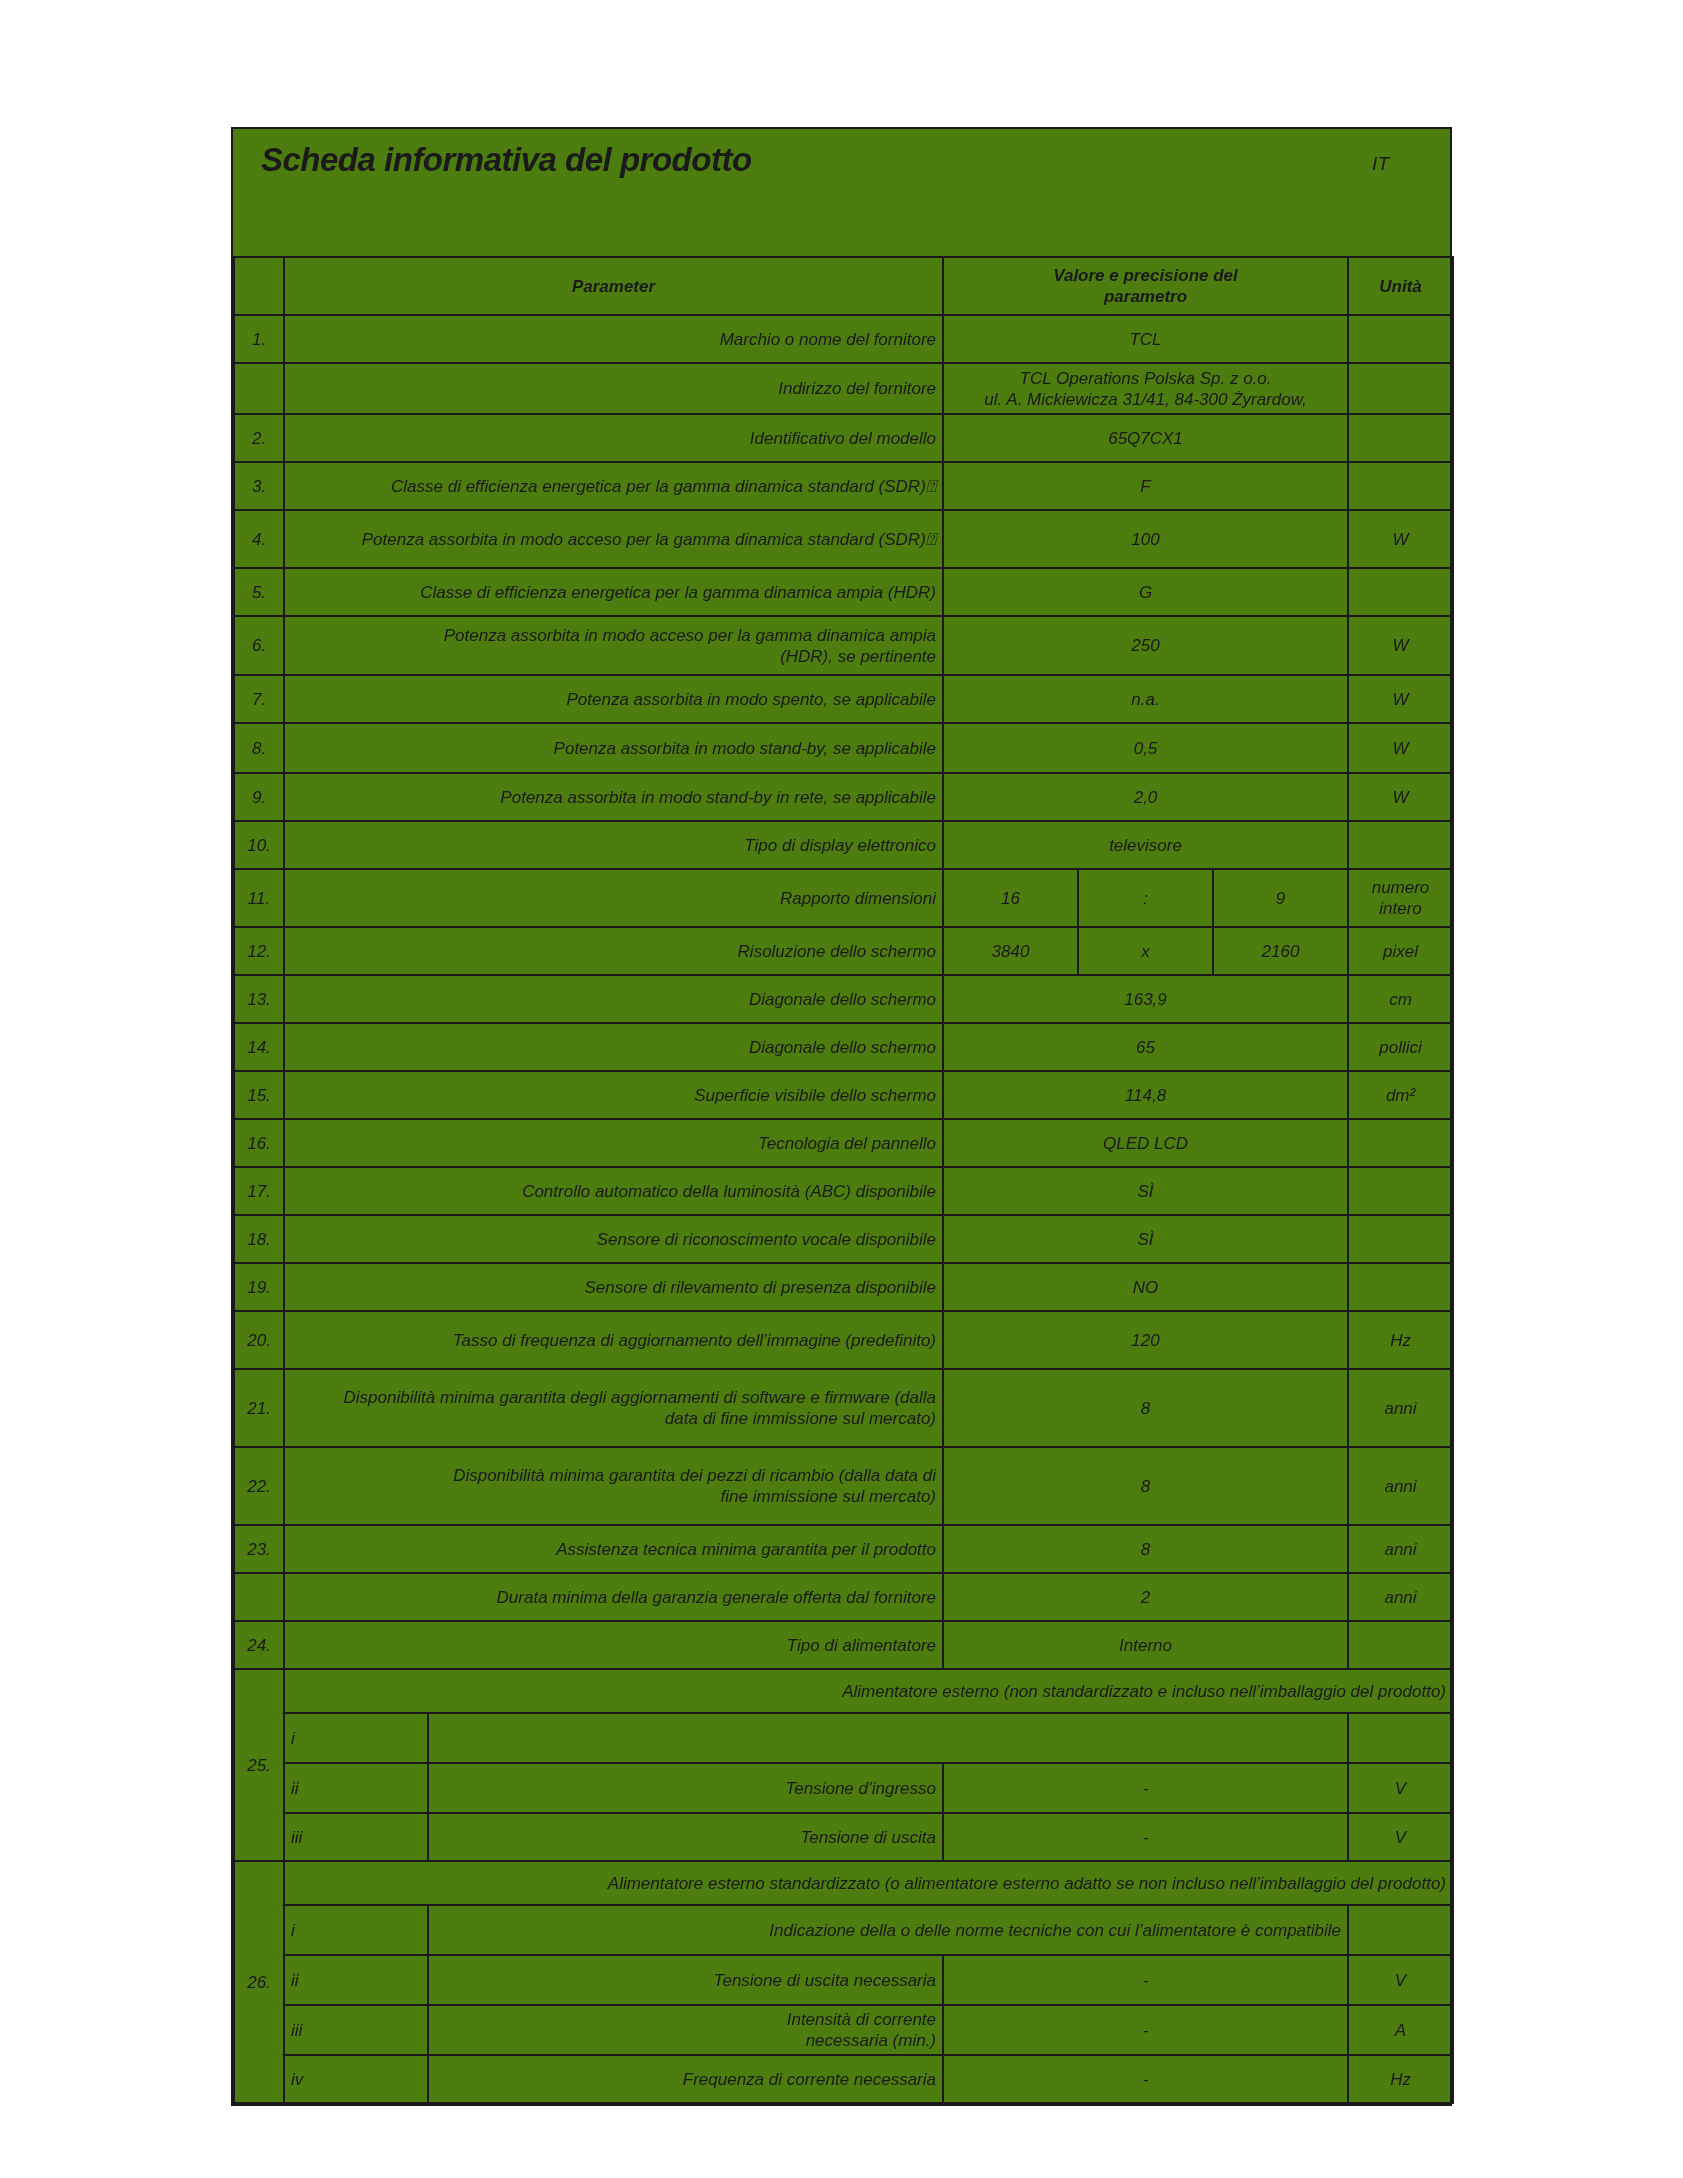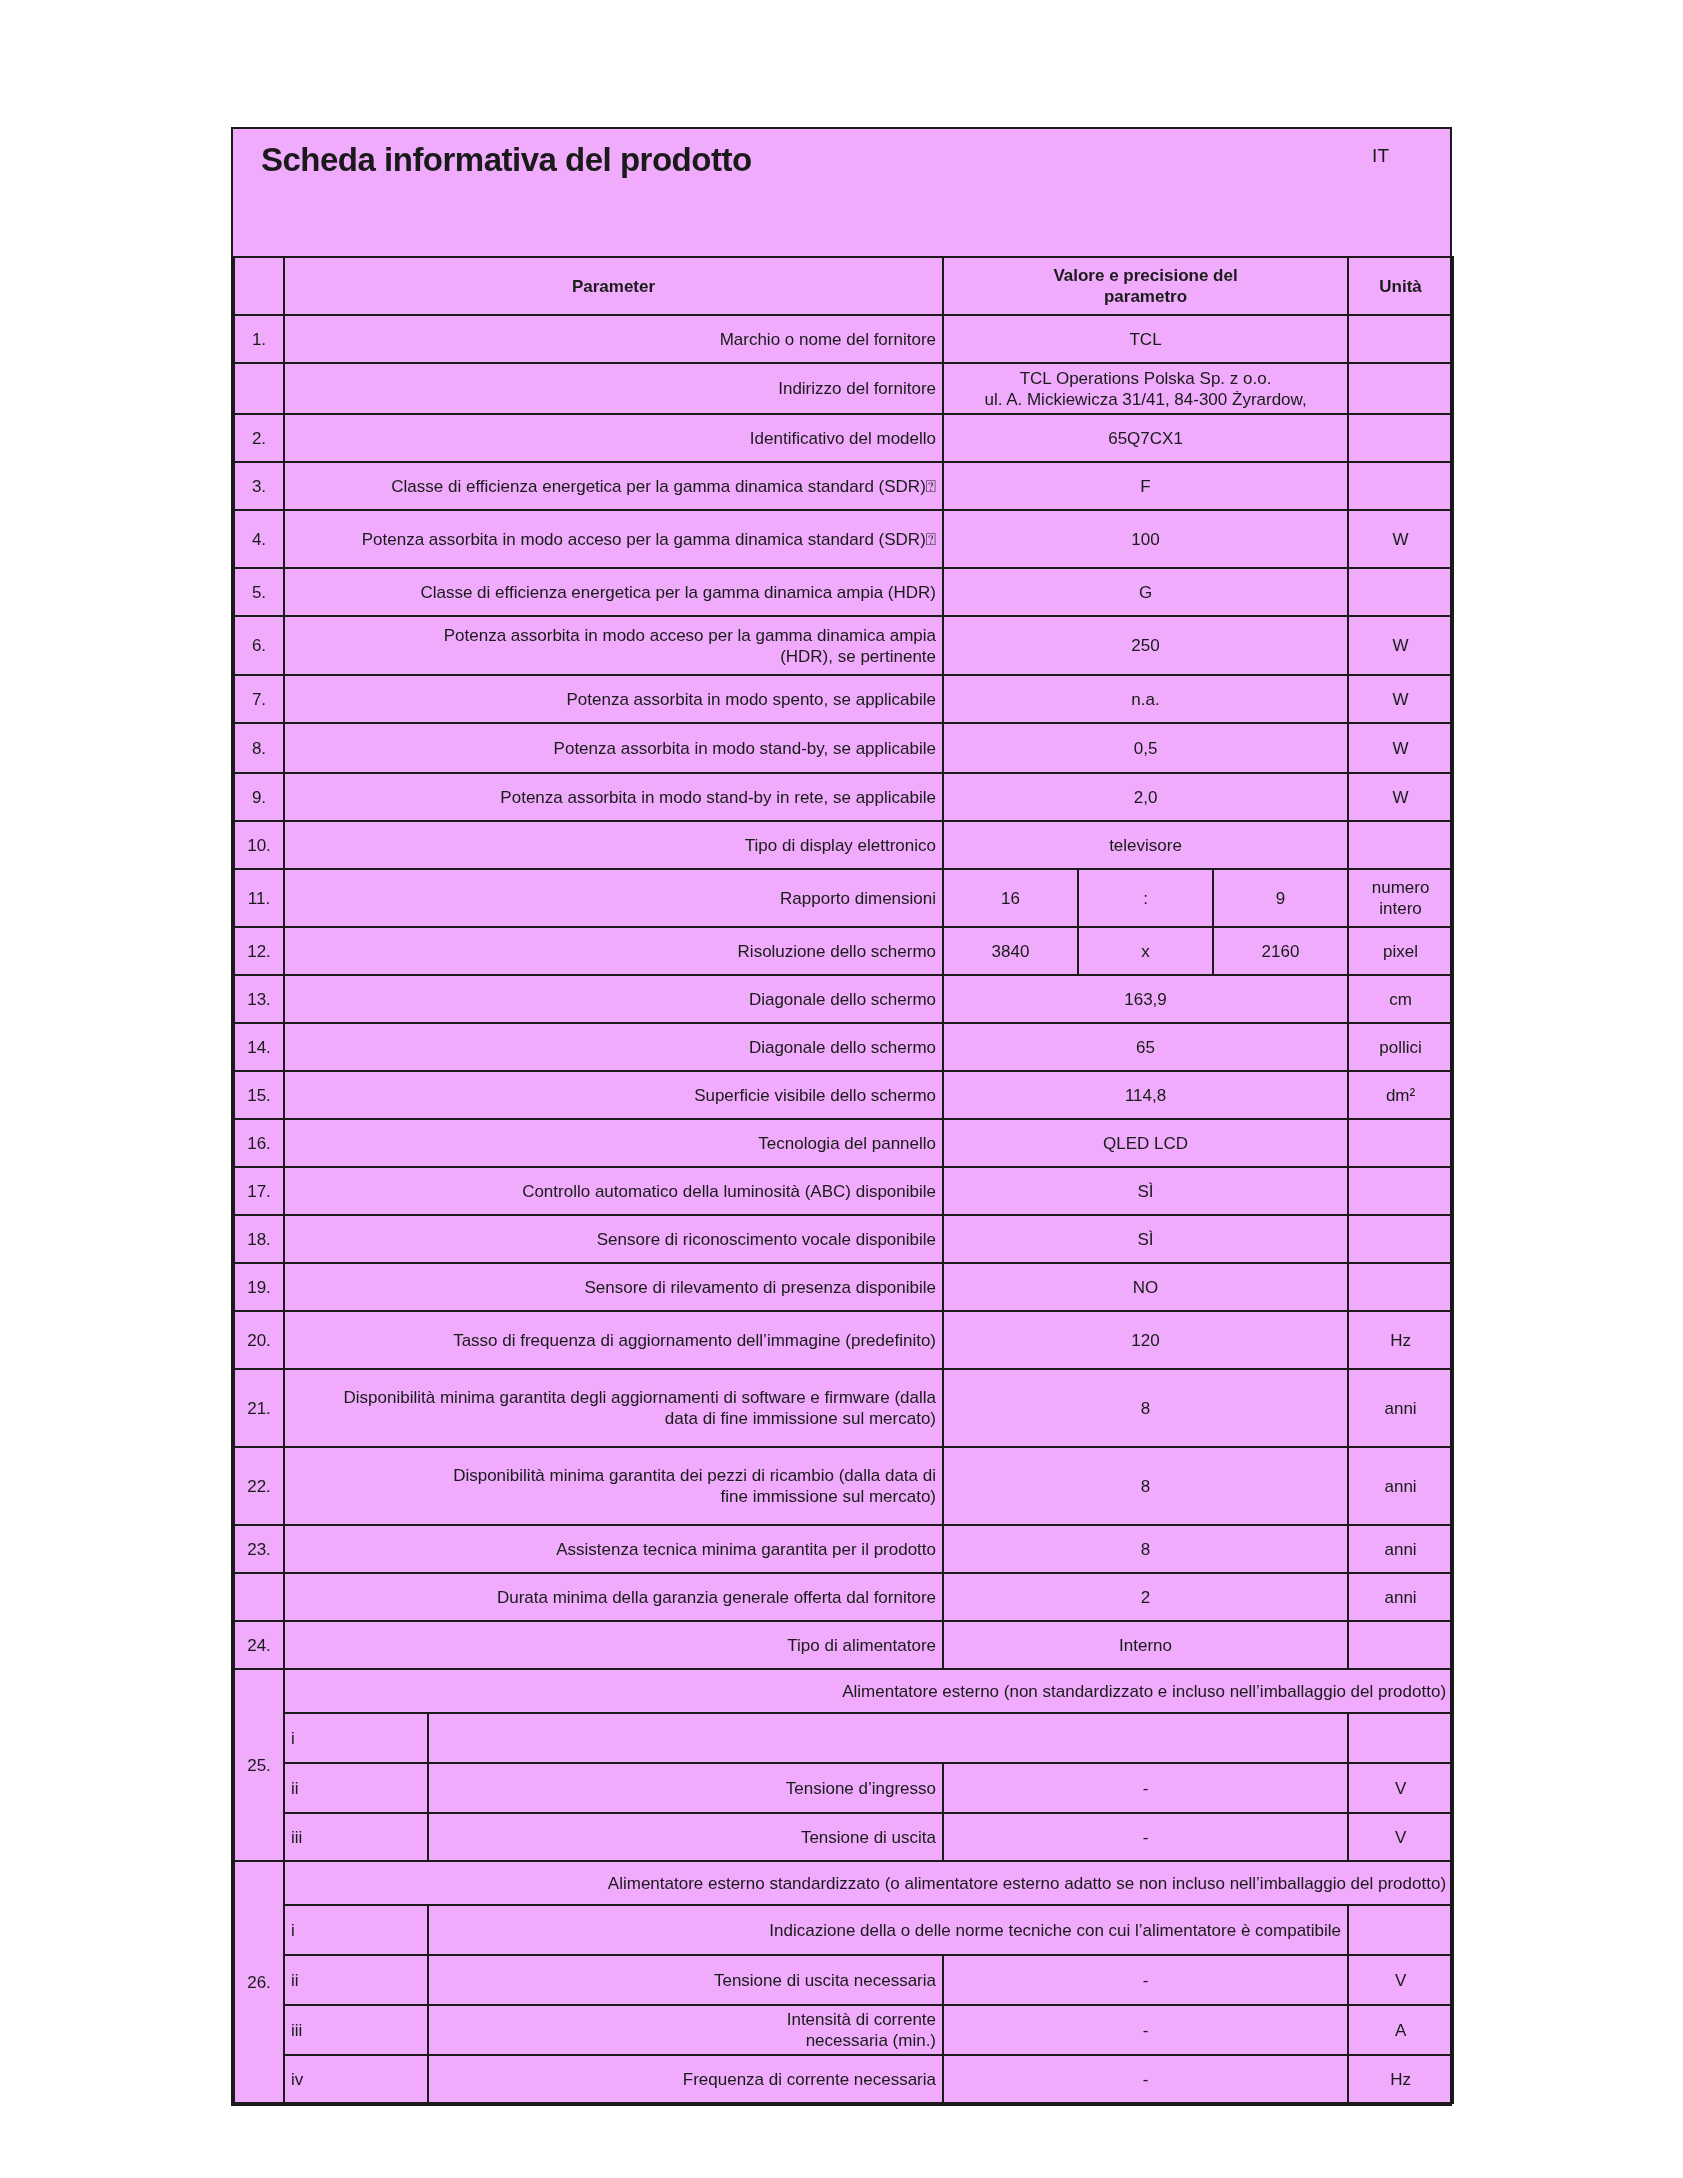--- a/index.html
+++ b/index.html
@@ -8,42 +8,43 @@
     position: relative;
     font-family: "Liberation Sans", sans-serif;
     color: #1a1a1a;
   }
   .sheet {
     position: absolute;
     left: 231px; top: 127px;
     width: 1217px;
     border: 2px solid #1a1a1a;
     box-sizing: content-box;
-    background: #f0abfc;
+    background: #4d7c0f;
+    font-style: italic;
   }
   .title-block {
     position: relative;
     height: 127px;
     padding: 12px 28px 0 28px;
     box-sizing: border-box;
   }
   .doc-title {
     font-size: 33px;
     font-weight: bold;
     letter-spacing: -0.5px;
     margin: 0 0 10px 0;
   }
   .doc-subtitle {
     font-size: 17px;
     line-height: 24px;
     white-space: pre-line;
   }
   .lang-tag {
     position: absolute;
-    top: 16px;
+    top: 24px;
     right: 61px;
     font-size: 19px;
   }
   table.spec {
     width: 100%;
     border-collapse: collapse;
     table-layout: fixed;
   }
   table.spec td {
     border: 2px solid #1a1a1a;

